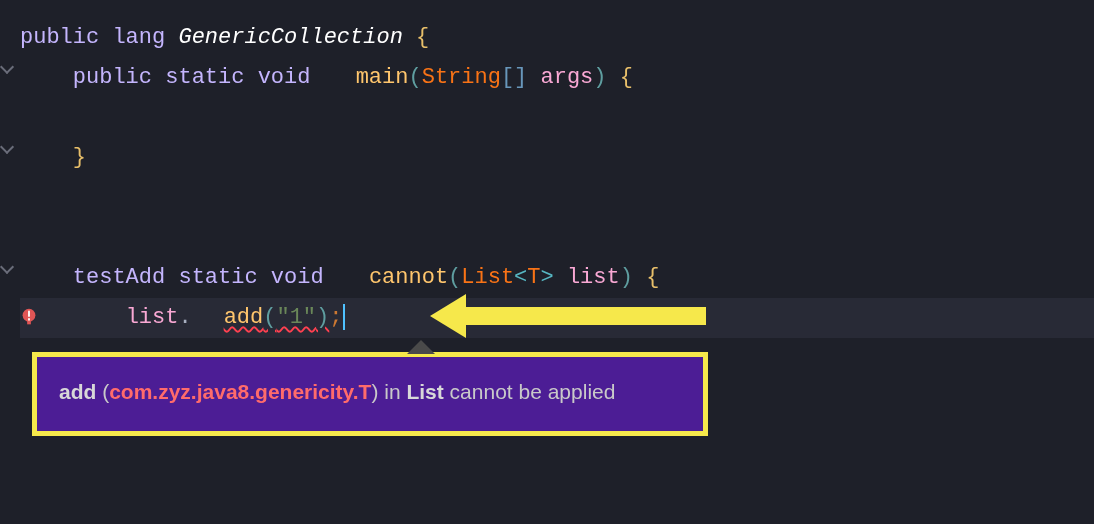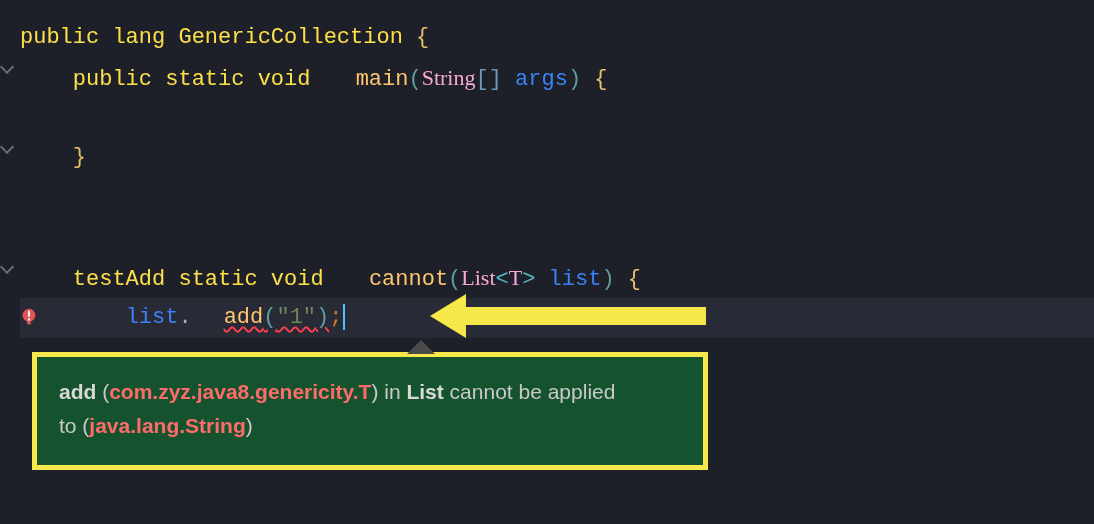--- a/index.html
+++ b/index.html
@@ -18,31 +18,31 @@
   }
   .code-area {
     padding-left: 20px;
     line-height: 40px;
   }
   .line {
     white-space: pre;
     position: relative;
     height: 40px;
   }
-  .kw { color: #fde047; }
-  .cls { color: #fde047; }
+  .kw { color: #c4b5fd; }
+  .cls { color: #ffffff; font-style: italic; }
   .method { color: #ffc66d; padding-left: 32px; }
-  .type { color: #f9a8d4; font-family: Liberation Serif, serif; }
+  .type { color: #f97316; }
   .str { color: #6a8759; }
   .brace { color: #e8bf6a; }
   .paren1 { color: #5f9ea0; }
   .bracket { color: #6897bb; }
   .angle { color: #56b6c2; }
   .punct { color: #cc7832; }
-  .var { color: #3b82f6; }
+  .var { color: #f9a8d4; }
   .plain { color: #a8afc0; }
   .err-underline {
     text-decoration: wavy underline #ff4050;
     text-decoration-thickness: 2px;
     text-underline-offset: 3px;
   }
   .cursor {
     display: inline-block;
     width: 2px;
     height: 26px;
@@ -81,21 +81,21 @@
   }
   .arrow-shaft {
     height: 18px;
     background: #f6e84b;
   }
   .tooltip {
     position: absolute;
     left: 32px;
     top: 352px;
     width: 676px;
-    background: #14532d;
+    background: #4c1d95;
     border: 5px solid #f6e84b;
     padding: 18px 22px 22px 22px;
     font-family: -apple-system, "Segoe UI", Arial, sans-serif;
     font-size: 21px;
     line-height: 34px;
     color: #c9c9c9;
   }
   .tt-bold { font-weight: 700; color: #d8d8d8; }
   .tt-err { font-weight: 700; color: #ff6b6b; }
   .tooltip-arrow {
@@ -156,16 +156,13 @@
     <div class="arrow-shaft" style="width:240px;"></div>
   </div>
 
 </div>
 
 <div class="tooltip">
   <div class="tooltip-arrow"></div>
   <div>
     <span class="tt-bold">add</span><span> (</span><span class="tt-err">com.zyz.java8.genericity.T</span><span>) in </span><span class="tt-bold">List</span><span> cannot be applied</span>
   </div>
-  <div>
-    <span>to   (</span><span class="tt-err">java.lang.String</span><span>)</span>
-  </div>
 </div>
 
 </body></html>

